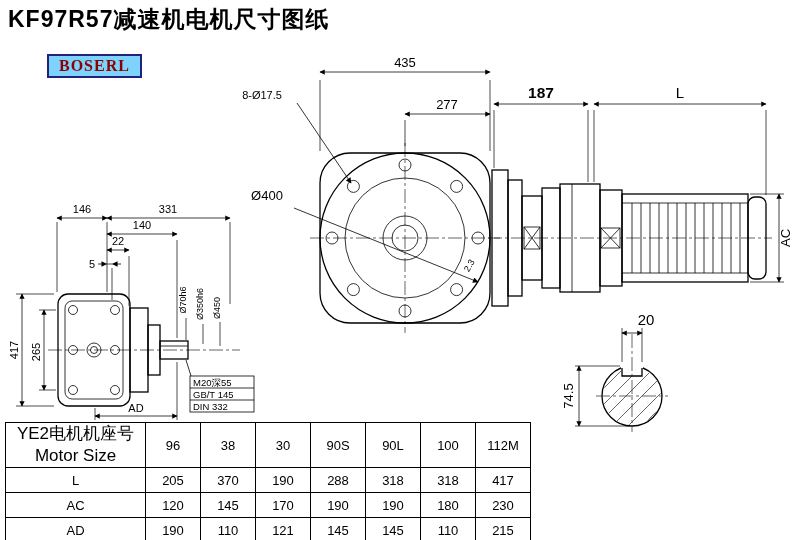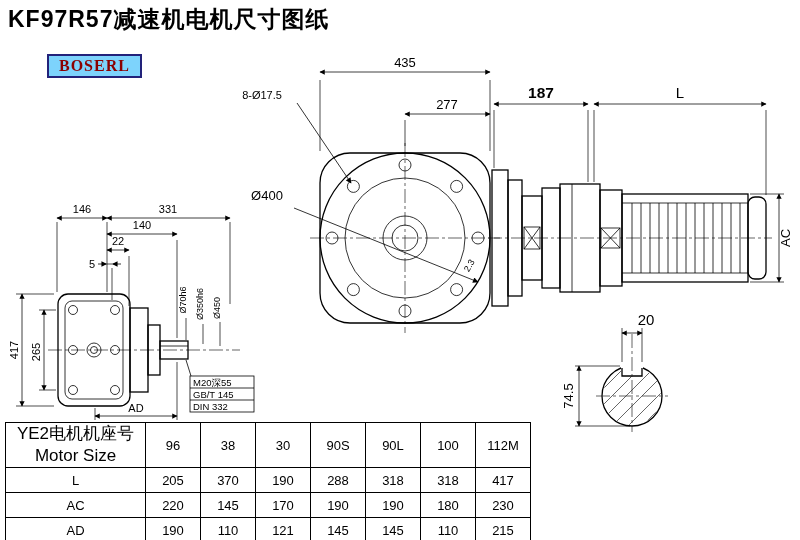--- a/index.html
+++ b/index.html
@@ -247,21 +247,21 @@
         <td>205</td>
         <td>370</td>
         <td>190</td>
         <td>288</td>
         <td>318</td>
         <td>318</td>
         <td>417</td>
       </tr>
       <tr>
         <td>AC</td>
-        <td>220</td>
+        <td>120</td>
         <td>145</td>
         <td>170</td>
         <td>190</td>
         <td>190</td>
         <td>180</td>
         <td>230</td>
       </tr>
       <tr>
         <td>AD</td>
         <td>190</td>

